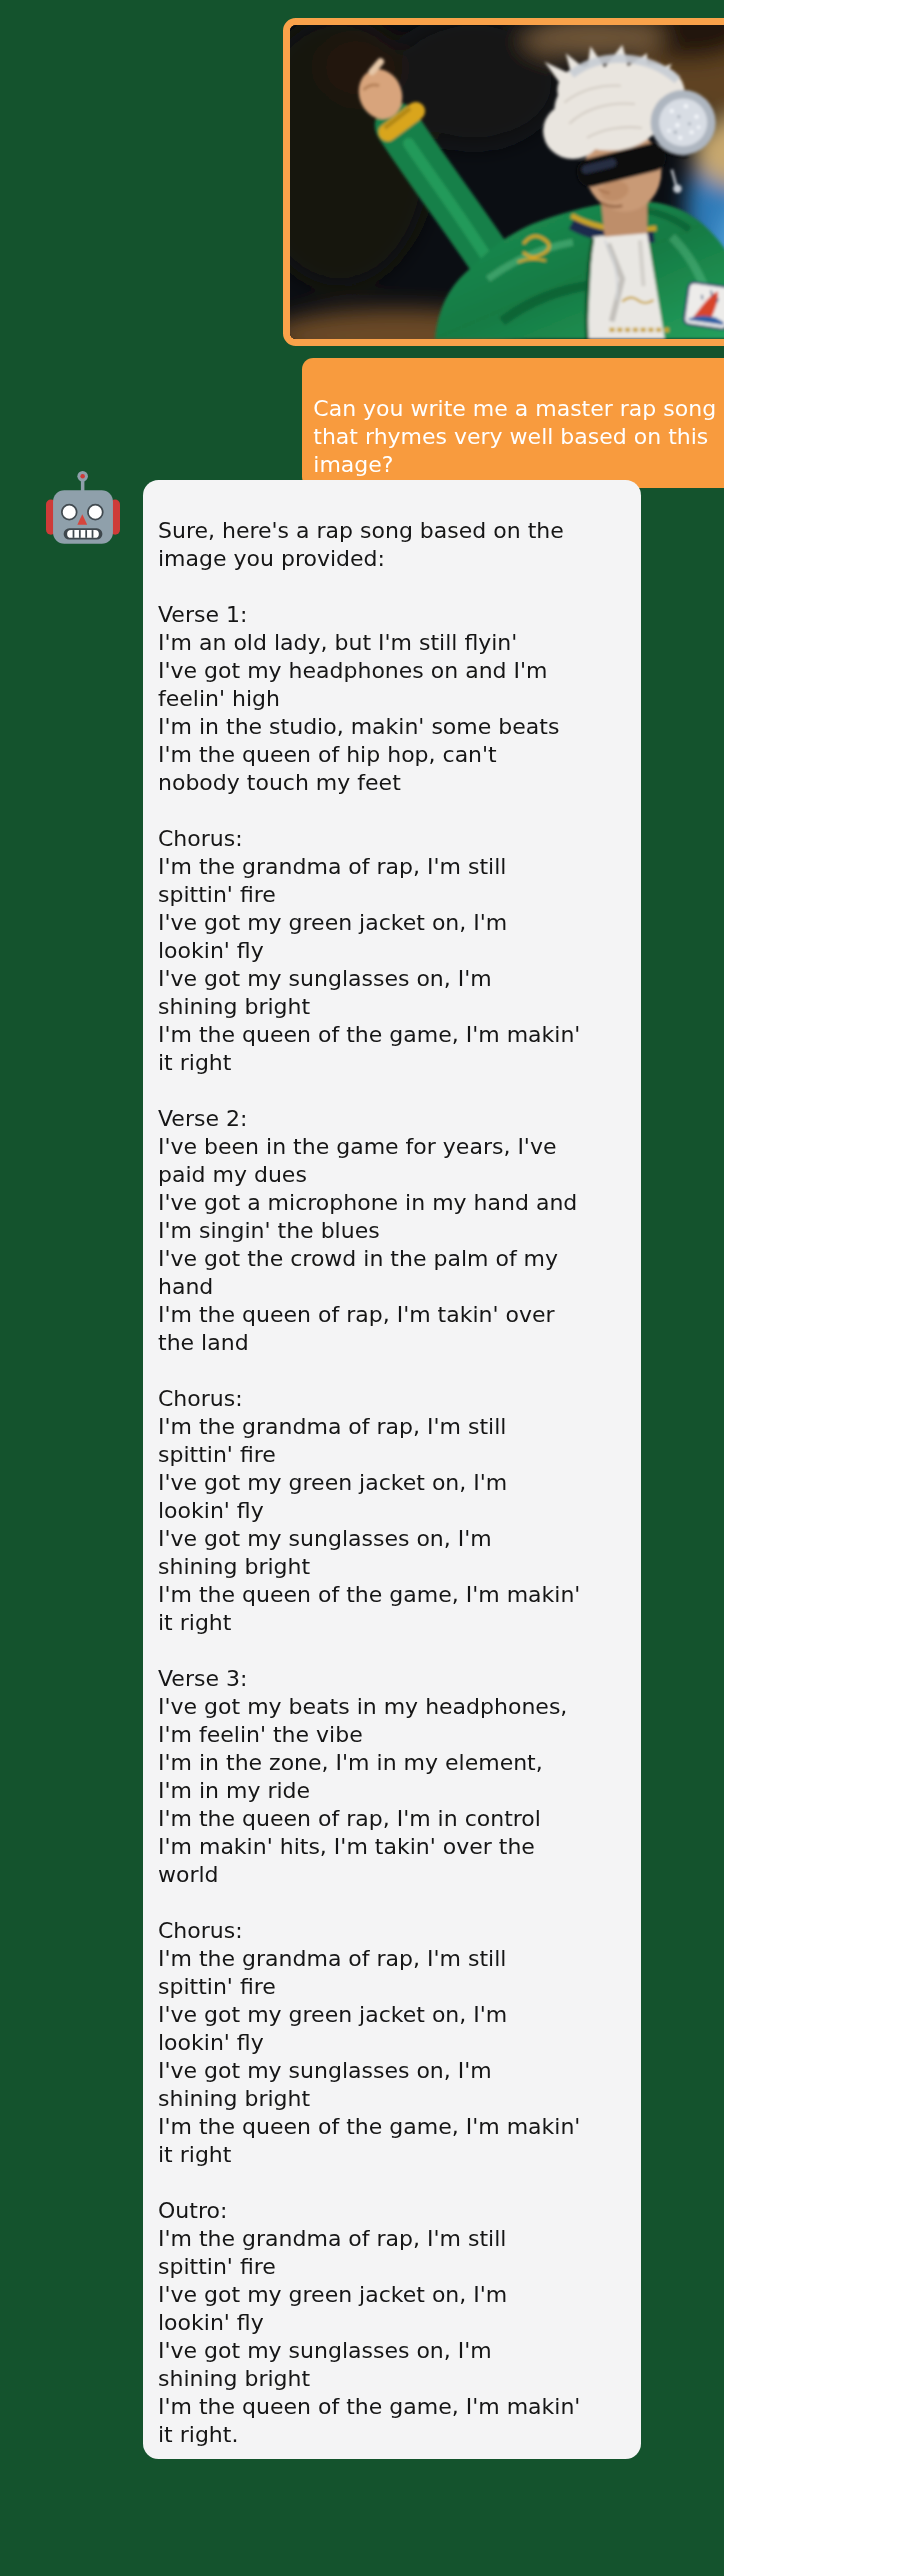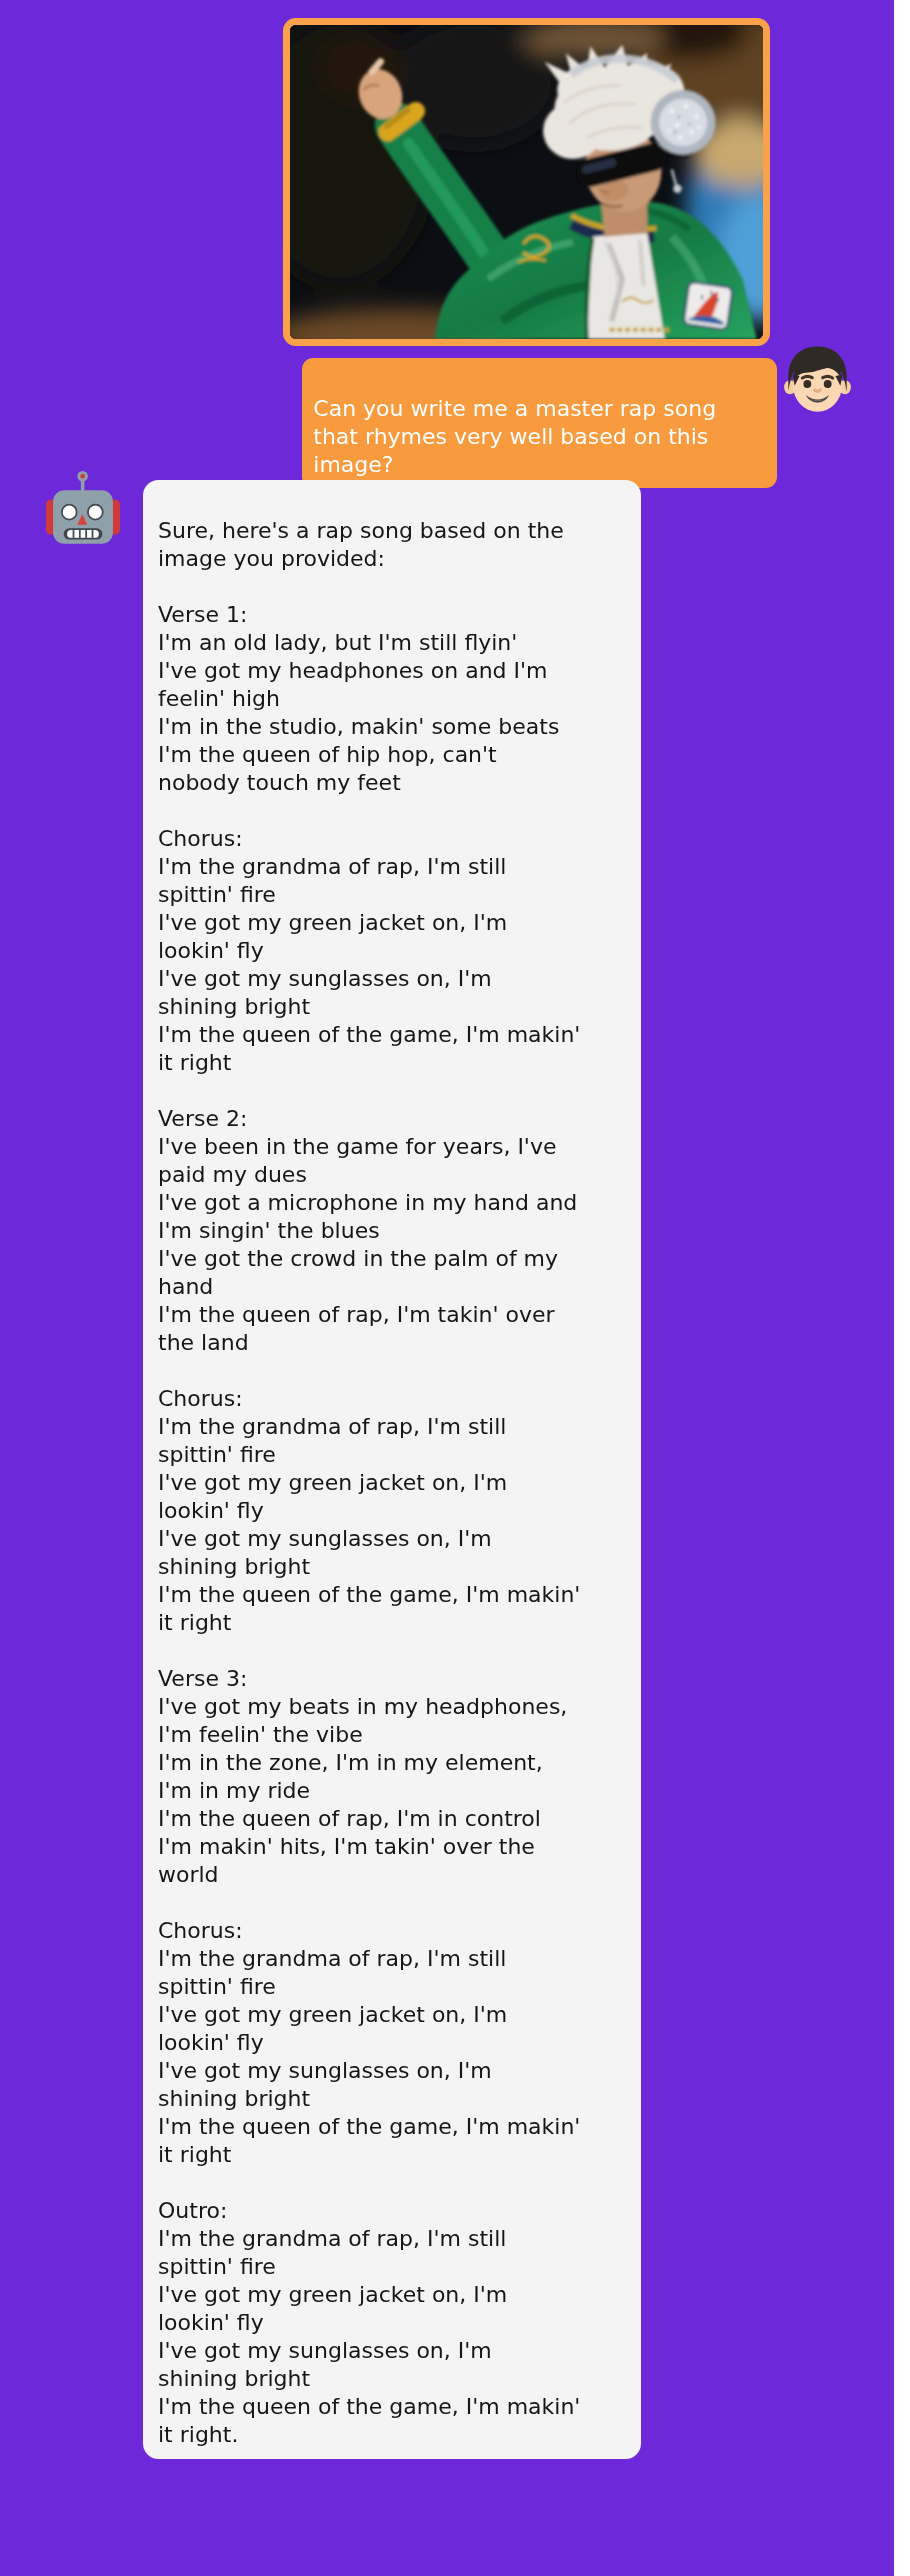--- a/index.html
+++ b/index.html
@@ -1,19 +1,19 @@
 <!DOCTYPE html>
 <html style="font-size:11.3px"><head>
 <meta charset="utf-8">
 <style>
   html,body{margin:0;padding:0;background:#ffffff;}
   .canvas{
     position:relative;
-    width:894px;height:2576px;
-    background:#6d28d9;
+    width:724px;height:2576px;
+    background:#14532d;
     font-family:"DejaVu Sans",sans-serif;
     overflow:hidden;
   }
   .image-card{
     position:absolute;left:283px;top:17.7px;
     width:473px;height:314px;
     border:7.8px solid #F9A24A;
     border-radius:12.7px;
     overflow:hidden;
     background:#0B0E13;

